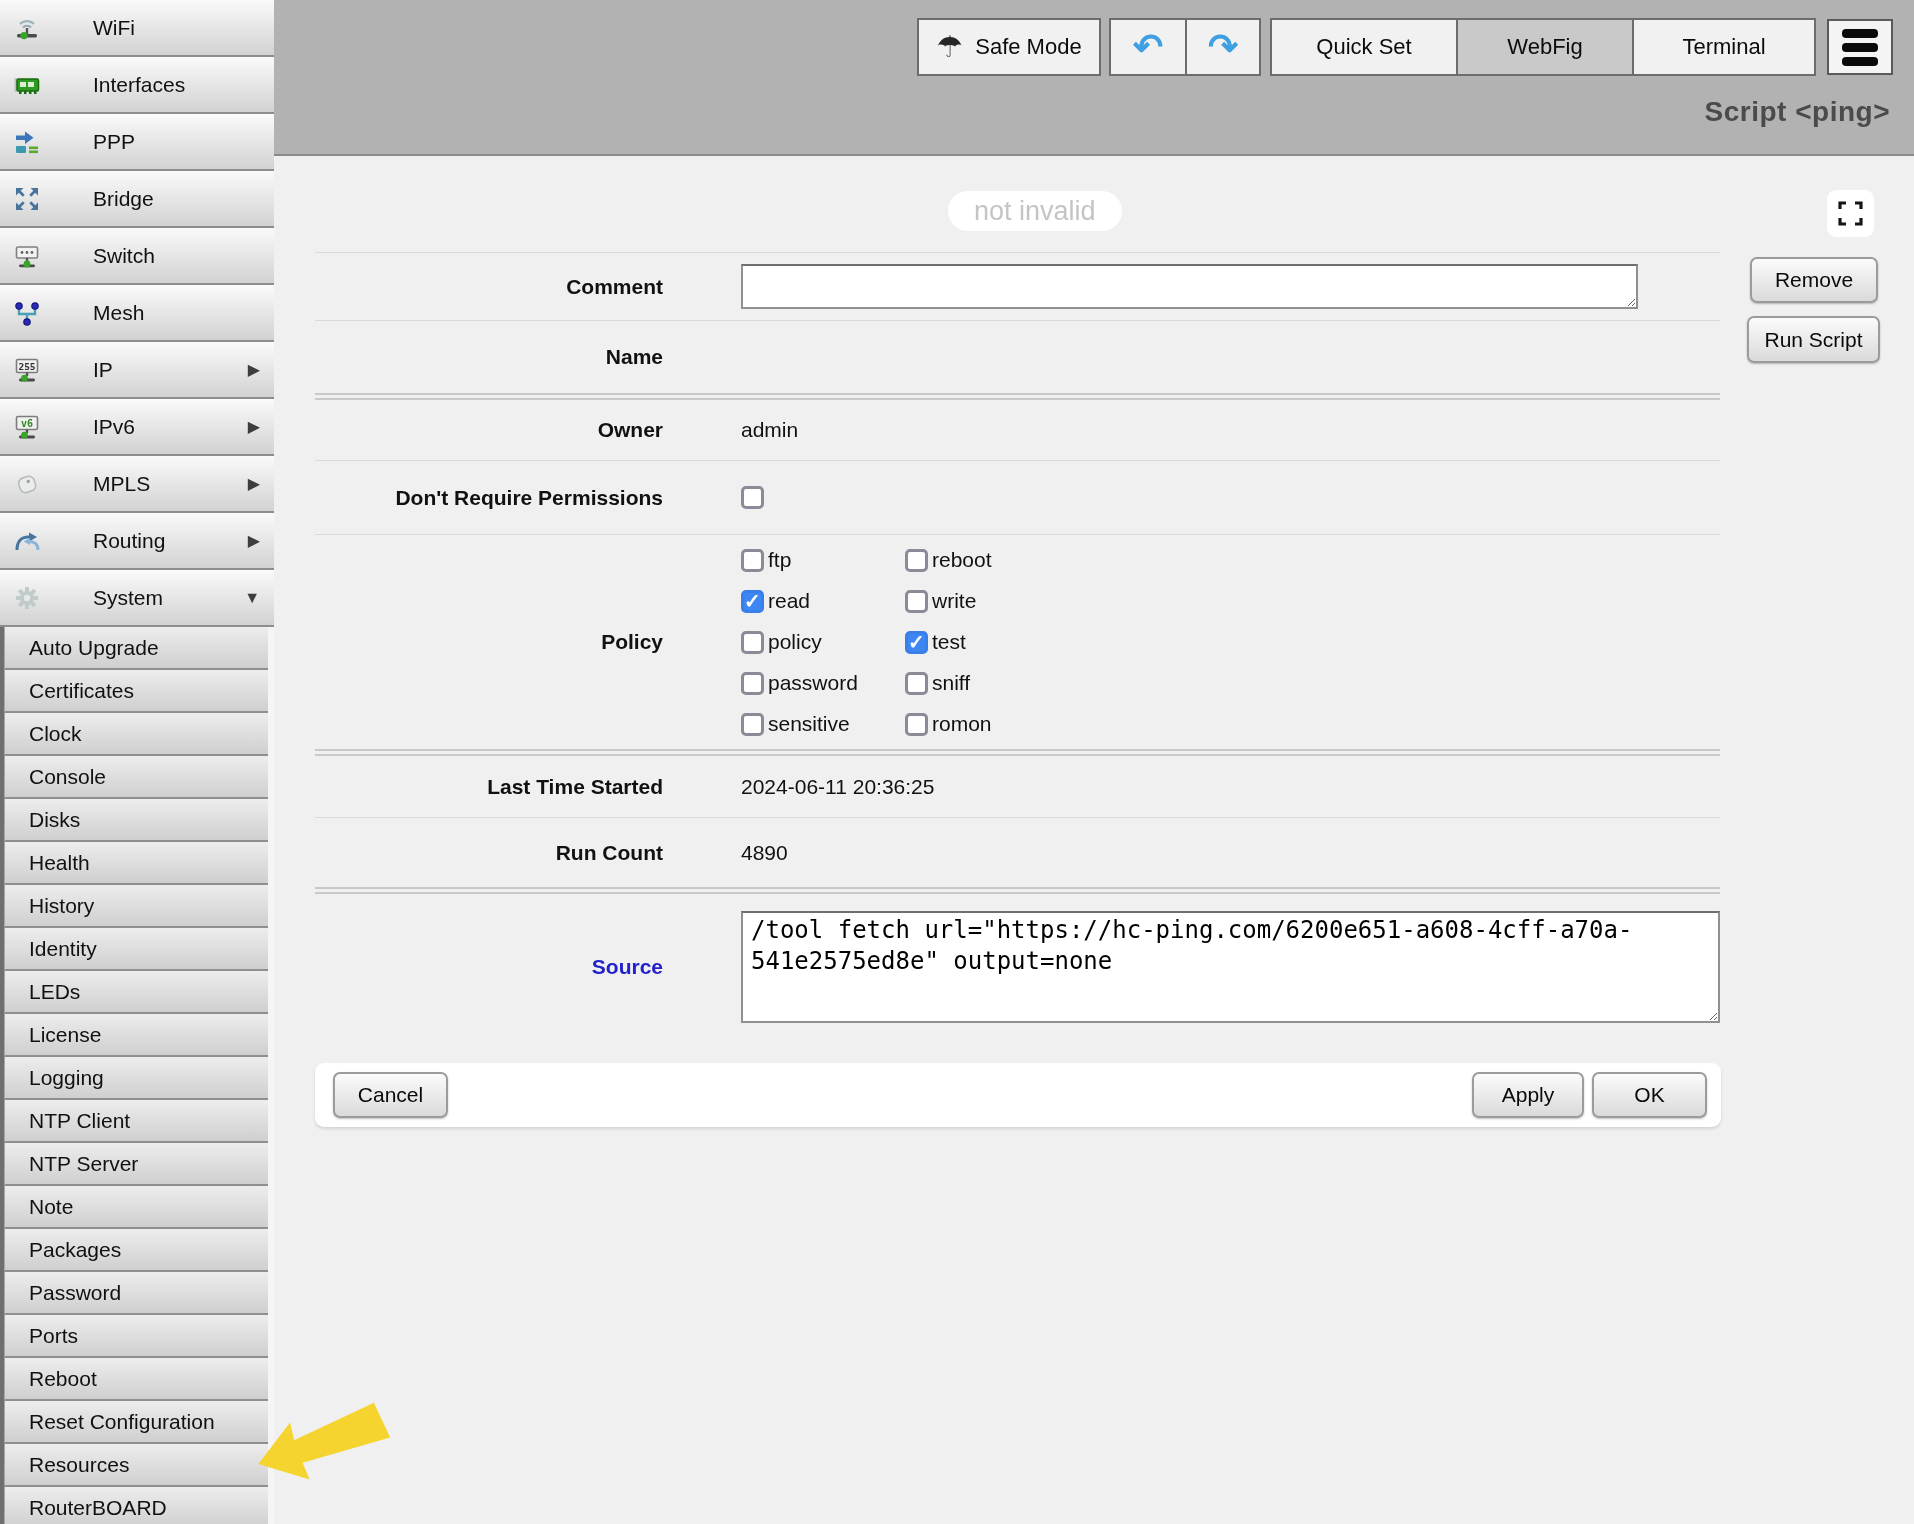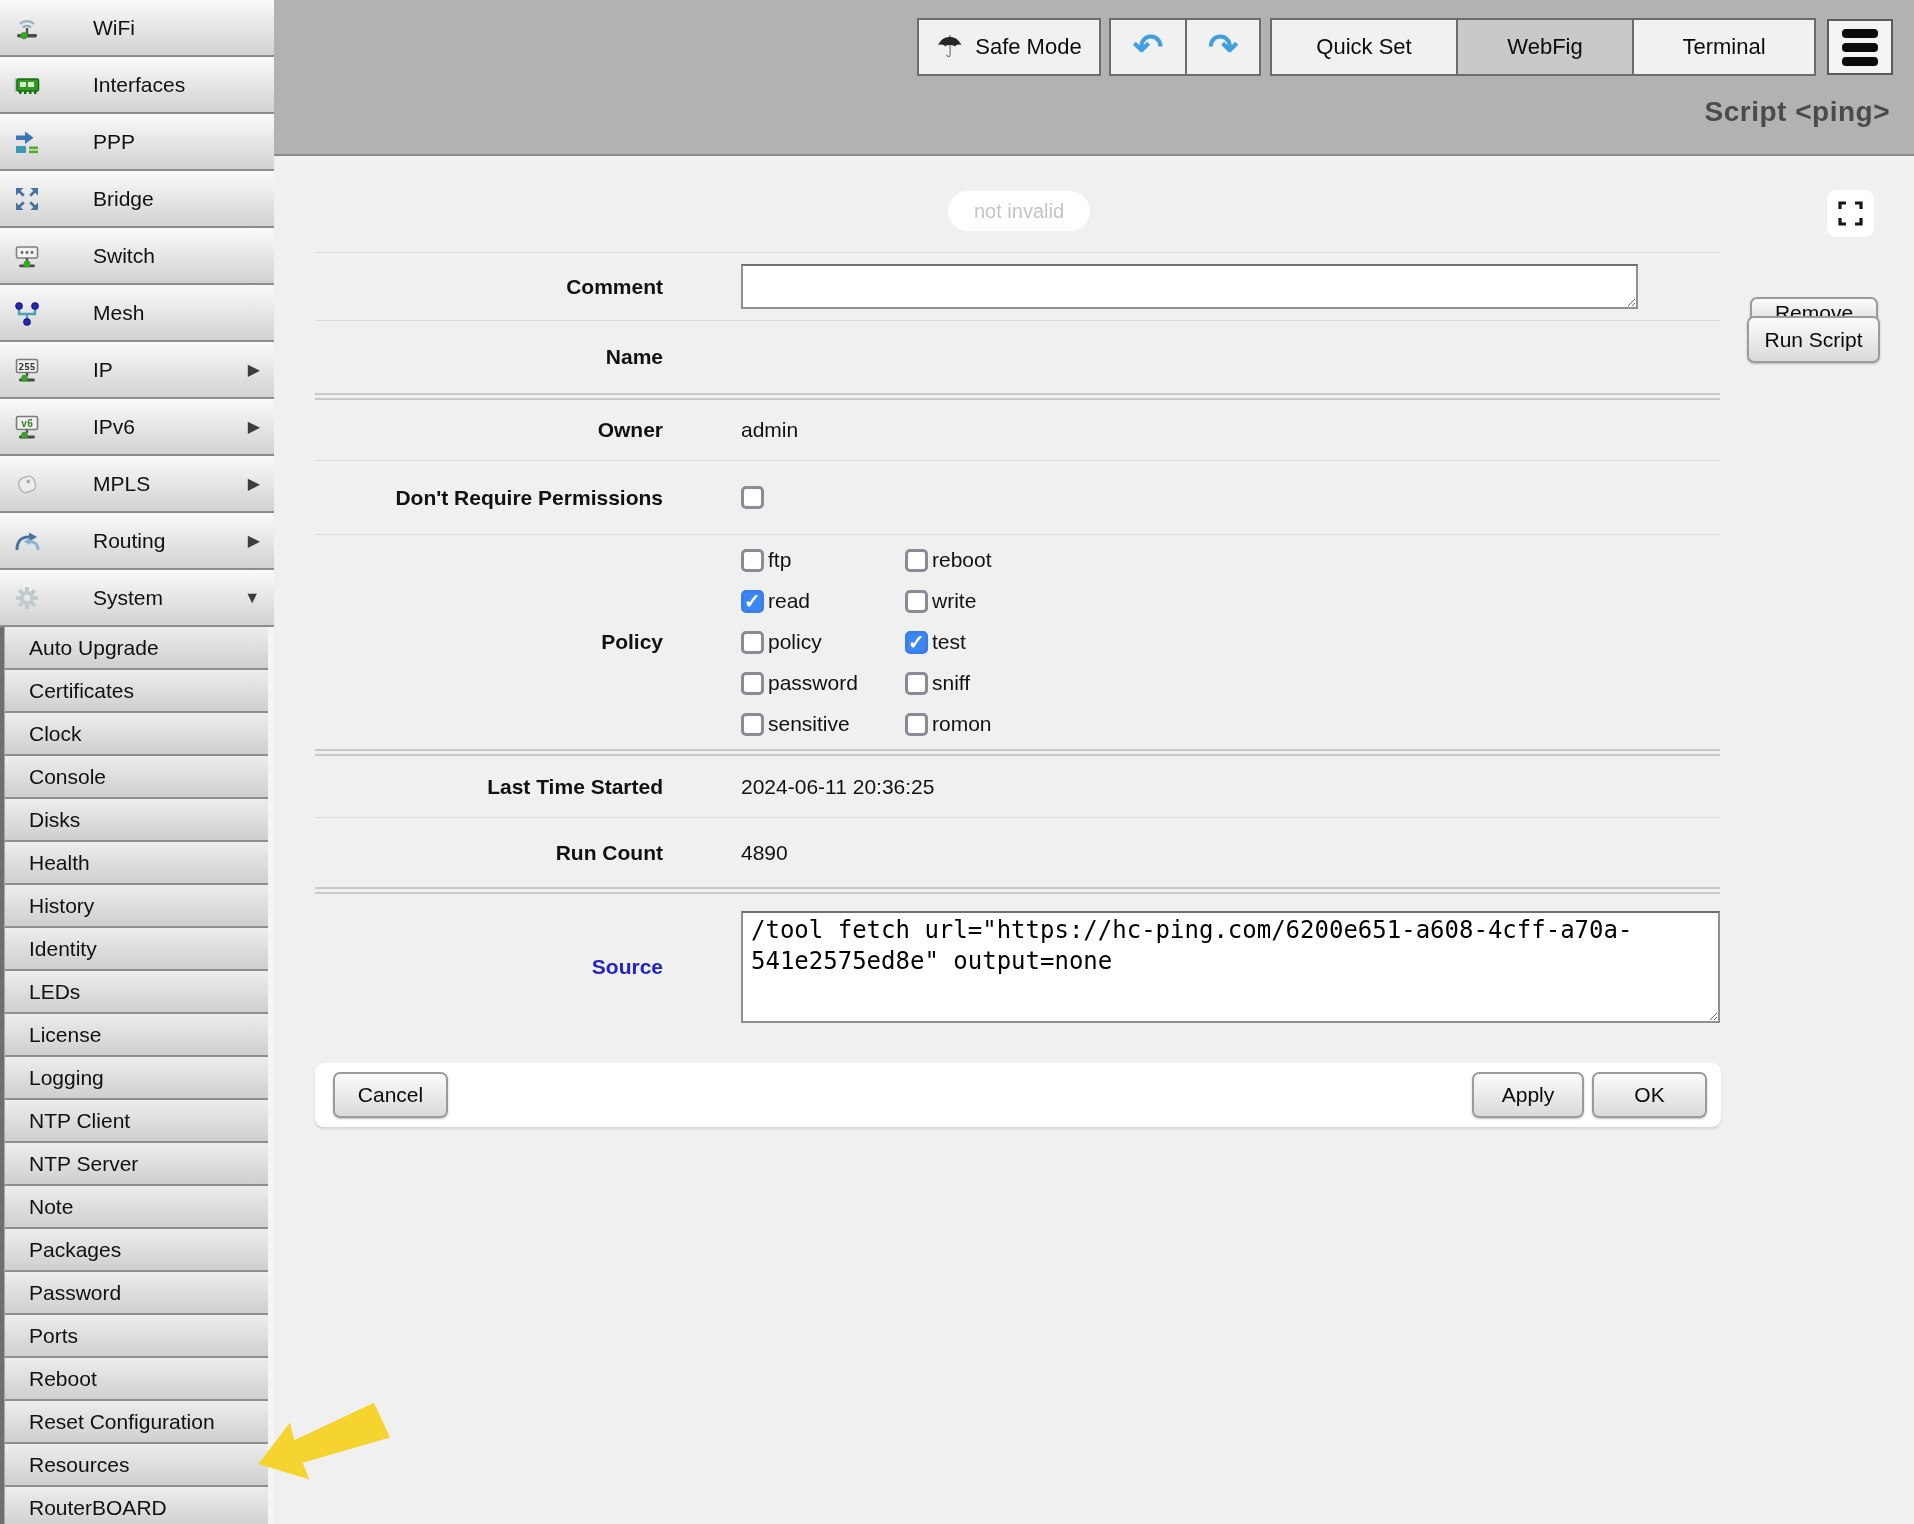--- a/index.html
+++ b/index.html
@@ -38,30 +38,30 @@
   .side-icon { width:30px; height:30px; flex:none; margin-right:15px; }
   .side-arrow { margin-left:auto; margin-right:14px; font-size:16px; color:#3d3d3d; }
   .submenu { border-left:4px solid #6f6f6f; margin-right:6px; }
   .sub-item { height:43px; display:flex; align-items:center; padding-left:24px;
     background:linear-gradient(#ededed,#cfcfcf); border-bottom:2px solid #8f8f8f;
     border-left:1px solid #a8a8a8; font-size:21px; cursor:pointer; }
   .sub-item.selected { background:linear-gradient(#bdbdbd,var(--selected_nav,#a2a2a2)); }
 
   
   .pill { position:absolute; height:40px; padding:0 26px; border-radius:20px;
-    background:#fff; color:#c4c4c4; font-size:20px; display:flex; align-items:center; }
+    background:#fff; color:#c4c4c4; font-size:27px; display:flex; align-items:center; }
   #status-pill { top:191px; left:948px; }
   .fs-btn { position:absolute; left:1827px; top:190px; width:47px; height:47px;
     background:#fff; border:none; border-radius:9px; display:flex; align-items:center;
     justify-content:center; cursor:pointer; }
   .btn { position:absolute; background:linear-gradient(#fbfbfb,#dadada);
     border:2px solid #9b9b9b; border-radius:7px; font-size:21px; color:#0a0a0a;
     display:flex; align-items:center; justify-content:center; cursor:pointer;
     box-shadow:0 1px 2px rgba(0,0,0,.25); font-family:inherit; }
-  #remove-btn { left:1750px; top:257px; width:128px; height:32px;margin-top:40px; }
+  #remove-btn { left:1750px; top:257px; width:128px; height:46px; }
   #runscript-btn { left:1747px; top:316px; width:133px; height:47px; }
 
   
   .form { position:absolute; left:315px; top:157px; width:1405px; }
   .frow { display:flex; align-items:center; position:relative; }
   .frow.bt { border-top:1px solid #dadada; }
   .div2 { height:7px; border-top:2px solid #c9c9c9; border-bottom:2px solid #c9c9c9; }
   .flabel { width:348px; text-align:right; font-weight:bold; font-size:21px; flex:none; }
   .fval { margin-left:78px; font-size:21px; }
   #row-status { height:95px; justify-content:center; }

